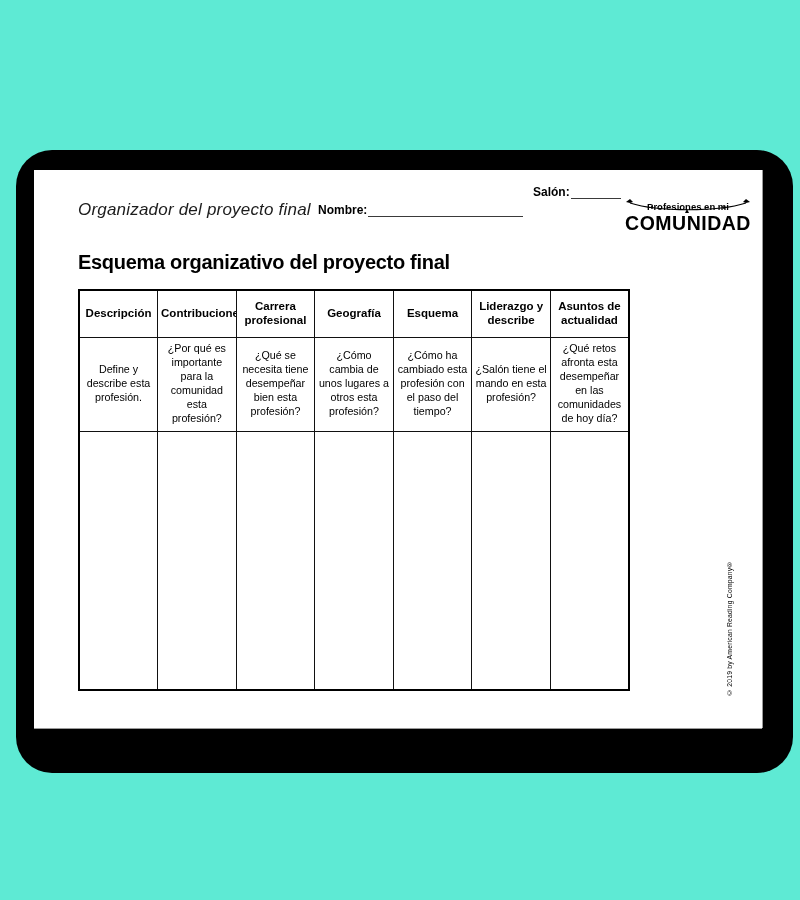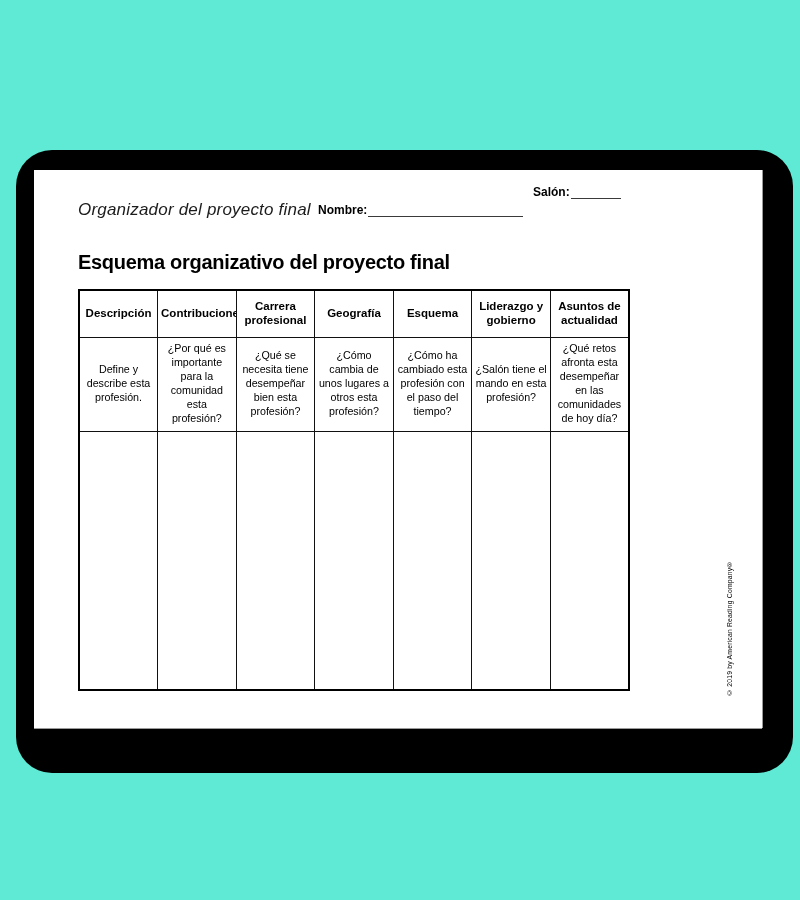--- a/index.html
+++ b/index.html
@@ -86,32 +86,44 @@
 
       <div class="field field-nombre">
         <span class="lbl">Nombre:</span><span class="line"></span>
       </div>
 
       <div class="field field-salon">
         <span class="lbl">Salón:</span><span class="line"></span>
       </div>
 
 
+      <div class="logo">
+        <svg class="logo-wire" width="128" height="18" viewBox="0 0 128 18">
+          <path d="M6 6 C 34 15, 94 15, 122 6" fill="none" stroke="#000" stroke-width="1.1"></path>
+          <path d="M2 5 l4 -3 l3 3 l-3 1 z" fill="#000"></path>
+          <path d="M126 5 l-4 -3 l-3 3 l3 1 z" fill="#000"></path>
+          <line x1="28" y1="9" x2="28" y2="12" stroke="#000" stroke-width="1.4"></line>
+          <line x1="100" y1="9" x2="100" y2="12" stroke="#000" stroke-width="1.4"></line>
+        </svg>
+        <div class="logo-top">Profesiones en mi</div>
+        <span class="u-mark"></span>
+        <div class="logo-brand">COMUNIDAD</div>
+      </div>
 
       <h1 class="page-title">Esquema organizativo del proyecto final</h1>
 
       <table class="organizer">
         <tbody>
             <tr>
           <th>Descripción</th>
           <th>Contribuciones</th>
           <th>Carrera profesional</th>
           <th>Geografía</th>
           <th>Esquema</th>
-          <th>Liderazgo y gobierno</th>
+          <th>Liderazgo y describe</th>
           <th>Asuntos de actualidad</th>
         </tr>
         <tr>
           <td class="desc">Define y describe esta profesión.</td>
           <td class="desc">¿Por qué es importante para la comunidad esta profesión?</td>
           <td class="desc">¿Qué se necesita tiene desempeñar bien esta profesión?</td>
           <td class="desc">¿Cómo cambia de unos lugares a otros esta profesión?</td>
           <td class="desc">¿Cómo ha cambiado esta profesión con el paso del tiempo?</td>
           <td class="desc">¿Salón tiene el mando en esta profesión?</td>
           <td class="desc">¿Qué retos afronta esta desempeñar en las comunidades de hoy día?</td>

